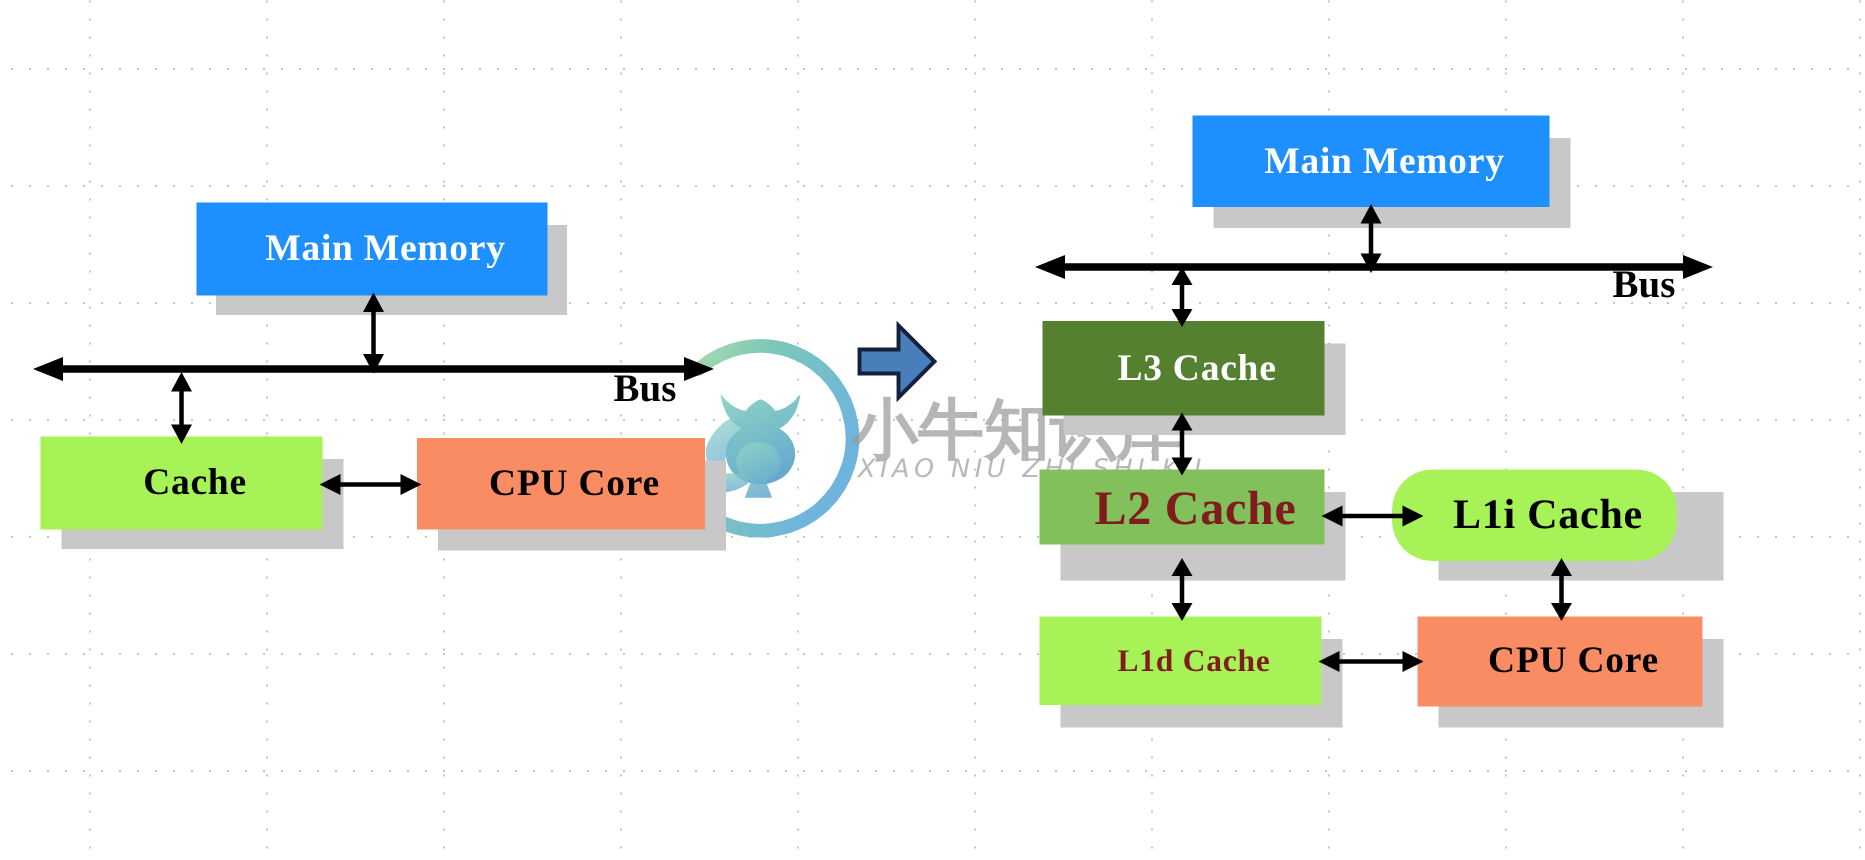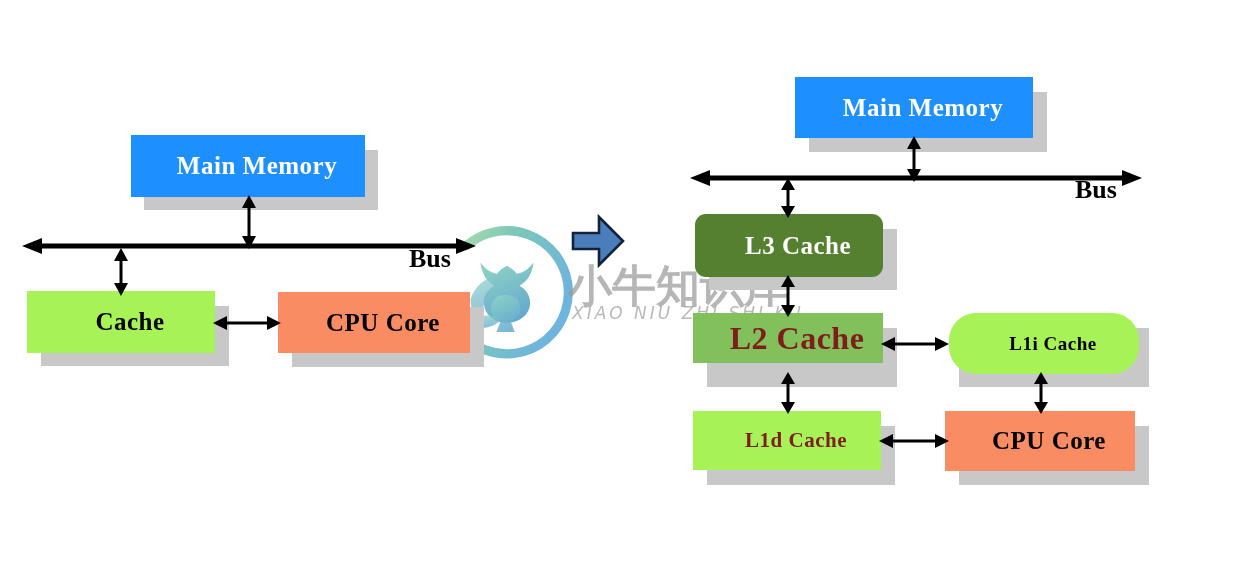--- a/index.html
+++ b/index.html
@@ -163,39 +163,39 @@
   </svg>
   <div class="buslabel" style="left:1075px;top:139px;font-size:26px;">Bus</div>
 
   <svg class="conn" style="left:777px;top:178px;" width="22" height="40" viewBox="0 0 22 40">
     <line x1="11" y1="7" x2="11" y2="33" stroke="#000" stroke-width="3"></line>
     <polygon points="11,0 4,12 18,12" fill="#000"></polygon>
     <polygon points="11,40 4,28 18,28" fill="#000"></polygon>
   </svg>
 
   <div class="shadow" style="left:709px;top:229px;width:188px;height:61px;"></div>
-  <div class="nodebox" style="left:695px;top:214px;width:188px;height:63px;background:#55802f;color:#ffffff;font-size:25px;border-radius:11px;">L3 Cache</div>
+  <div class="nodebox" style="left:695px;top:214px;width:188px;height:63px;background:#55802f;color:#ffffff;font-size:25px;">L3 Cache</div>
 
   <svg class="conn" style="left:777px;top:275px;" width="22" height="42" viewBox="0 0 22 42">
     <line x1="11" y1="7" x2="11" y2="35" stroke="#000" stroke-width="3"></line>
     <polygon points="11,0 4,12 18,12" fill="#000"></polygon>
     <polygon points="11,42 4,30 18,30" fill="#000"></polygon>
   </svg>
 
   <div class="shadow" style="left:707px;top:328px;width:190px;height:59px;"></div>
   <div class="nodebox" style="left:693px;top:313px;width:190px;height:50px;background:#81c05a;color:#7f1d1d;font-size:32px;">L2 Cache</div>
 
   <svg class="conn" style="left:881px;top:333px;" width="68" height="22" viewBox="0 0 68 22">
     <line x1="9" y1="11" x2="59" y2="11" stroke="#000" stroke-width="3"></line>
     <polygon points="0,11 14,4 14,18" fill="#000"></polygon>
     <polygon points="68,11 54,4 54,18" fill="#000"></polygon>
   </svg>
 
   <div class="shadow" style="left:959px;top:328px;width:190px;height:59px;"></div>
-  <div class="nodebox" style="left:949px;top:313px;width:190px;height:61px;background:#a6f257;color:#000000;font-size:19px;border-radius:27px;">L1i Cache</div>
+  <div class="nodebox" style="left:928px;top:313px;width:190px;height:61px;background:#a6f257;color:#000000;font-size:28px;border-radius:27px;">L1i Cache</div>
 
   <svg class="conn" style="left:777px;top:372px;" width="22" height="42" viewBox="0 0 22 42">
     <line x1="11" y1="7" x2="11" y2="35" stroke="#000" stroke-width="3"></line>
     <polygon points="11,0 4,12 18,12" fill="#000"></polygon>
     <polygon points="11,42 4,30 18,30" fill="#000"></polygon>
   </svg>
 
   <svg class="conn" style="left:1030px;top:372px;" width="22" height="42" viewBox="0 0 22 42">
     <line x1="11" y1="7" x2="11" y2="35" stroke="#000" stroke-width="3"></line>
     <polygon points="11,0 4,12 18,12" fill="#000"></polygon>

